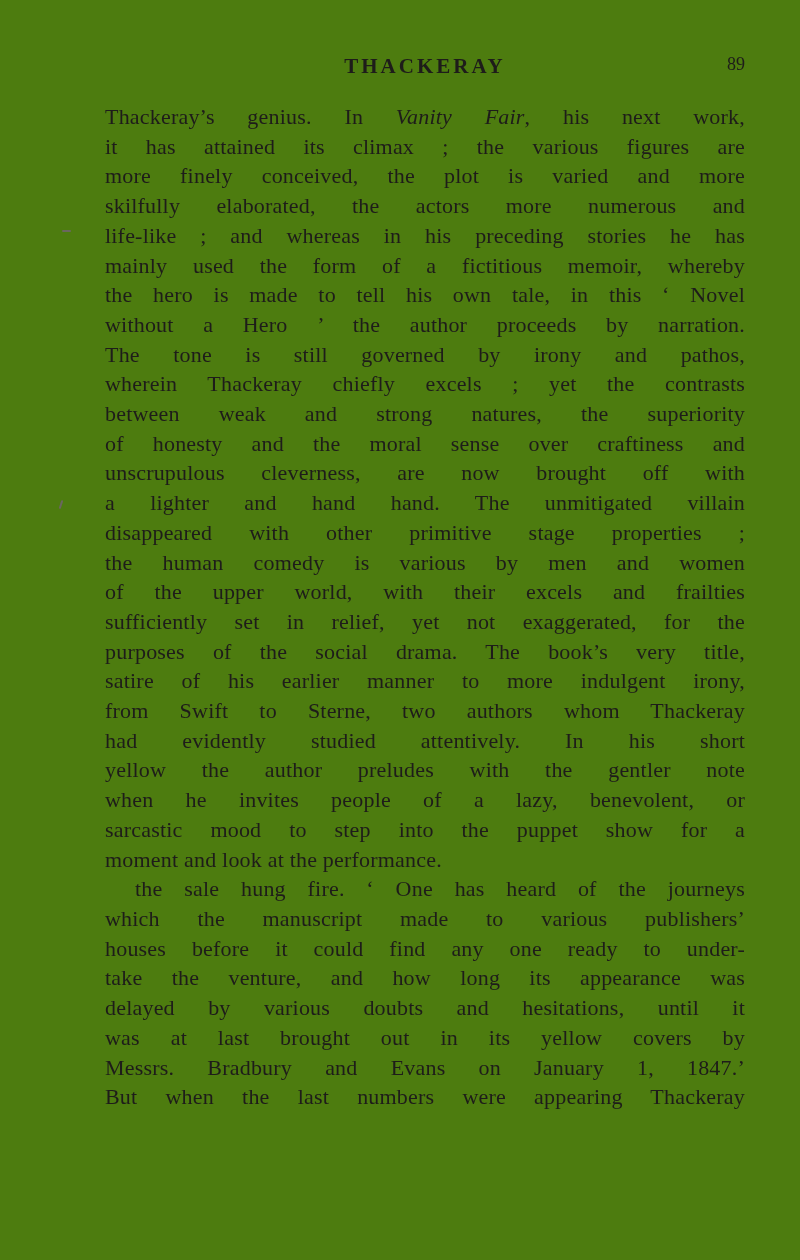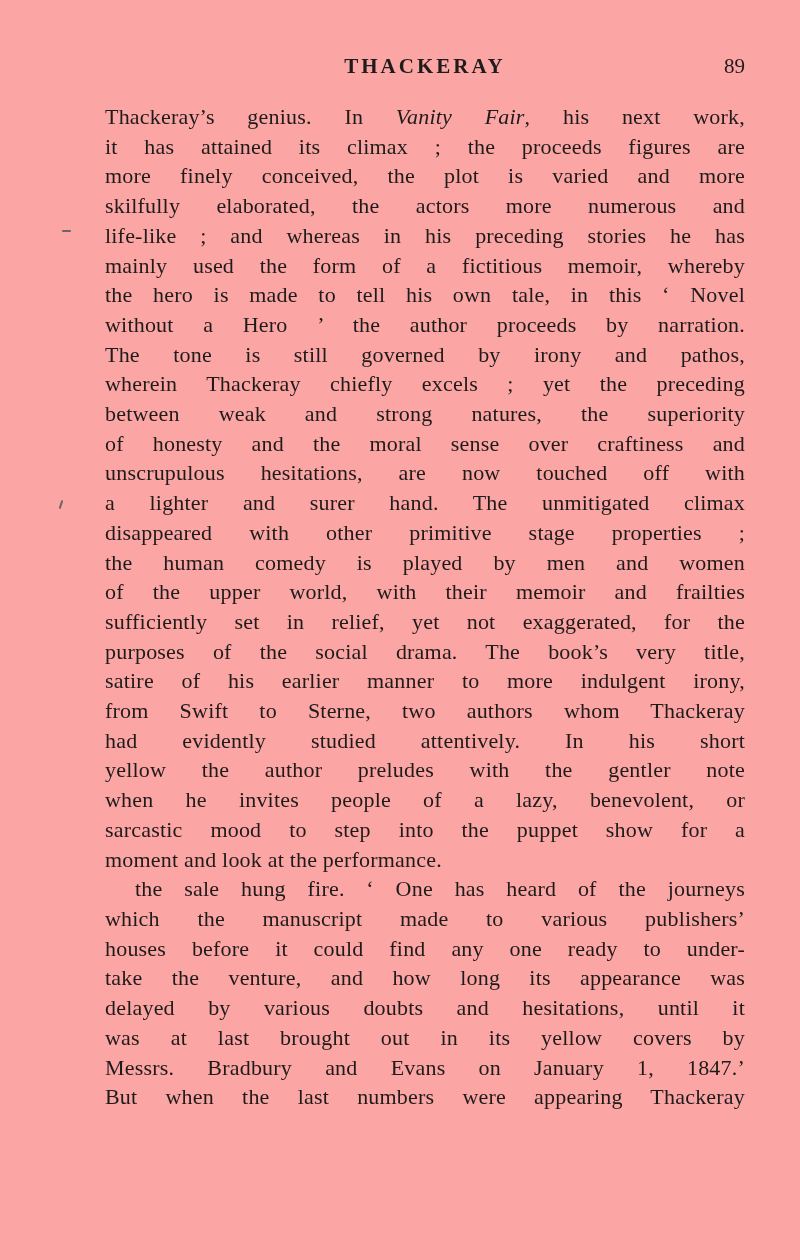--- a/index.html
+++ b/index.html
@@ -1,20 +1,20 @@
 <!DOCTYPE html>
 <html><head>
 <meta charset="utf-8">
 <style>
   html, body { margin: 0; padding: 0; }
   .page {
     position: relative;
     width: 800px;
     height: 1260px;
-    background: #fca5a5;
+    background: #4d7c0f;
     font-family: "Liberation Serif", "DejaVu Serif", serif;
     color: #1e1c1a;
     overflow: hidden;
   }
   .running-header {
     position: absolute;
     top: 54px;
     left: 105px;
     width: 640px;
     height: 30px;
@@ -24,21 +24,21 @@
     left: 0; right: 0;
     text-align: center;
     font-size: 21px;
     font-weight: bold;
     letter-spacing: 3px;
   }
   .page-number {
     position: absolute;
     right: 0;
     top: 0;
-    font-size: 21px;
+    font-size: 18px;
   }
   .page-text {
     position: absolute;
     top: 102px;
     left: 105px;
     width: 640px;
   }
   .paragraph { margin: 0; }
   .paragraph.indent .line:first-child { text-indent: 30px; }
   .line {
@@ -78,36 +78,36 @@
 <body>
 
 <div class="page">
   <div class="running-header">
     <span class="header-title">THACKERAY</span>
     <span class="page-number">89</span>
   </div>
   <div class="page-text">
       <div class="paragraph">
         <div class="line"><span>Thackeray’s genius. In </span><span class="italic">Vanity Fair</span><span>, his next work,</span></div>
-        <div class="line"><span>it has attained its climax ; the proceeds figures are</span></div>
+        <div class="line"><span>it has attained its climax ; the various figures are</span></div>
         <div class="line"><span>more finely conceived, the plot is varied and more</span></div>
         <div class="line"><span>skilfully elaborated, the actors more numerous and</span></div>
         <div class="line"><span>life-like ; and whereas in his preceding stories he has</span></div>
         <div class="line"><span>mainly used the form of a fictitious memoir, whereby</span></div>
         <div class="line"><span>the hero is made to tell his own tale, in this ‘ Novel</span></div>
         <div class="line"><span>without a Hero ’ the author proceeds by narration.</span></div>
         <div class="line"><span>The tone is still governed by irony and pathos,</span></div>
-        <div class="line"><span>wherein Thackeray chiefly excels ; yet the preceding</span></div>
+        <div class="line"><span>wherein Thackeray chiefly excels ; yet the contrasts</span></div>
         <div class="line"><span>between weak and strong natures, the superiority</span></div>
         <div class="line"><span>of honesty and the moral sense over craftiness and</span></div>
-        <div class="line"><span>unscrupulous hesitations, are now touched off with</span></div>
-        <div class="line"><span>a lighter and surer hand. The unmitigated climax</span></div>
+        <div class="line"><span>unscrupulous cleverness, are now brought off with</span></div>
+        <div class="line"><span>a lighter and hand hand. The unmitigated villain</span></div>
         <div class="line"><span>disappeared with other primitive stage properties ;</span></div>
-        <div class="line"><span>the human comedy is played by men and women</span></div>
-        <div class="line"><span>of the upper world, with their memoir and frailties</span></div>
+        <div class="line"><span>the human comedy is various by men and women</span></div>
+        <div class="line"><span>of the upper world, with their excels and frailties</span></div>
         <div class="line"><span>sufficiently set in relief, yet not exaggerated, for the</span></div>
         <div class="line"><span>purposes of the social drama. The book’s very title,</span></div>
         <div class="line"><span>satire of his earlier manner to more indulgent irony,</span></div>
         <div class="line"><span>from Swift to Sterne, two authors whom Thackeray</span></div>
         <div class="line"><span>had evidently studied attentively. In his short</span></div>
         <div class="line"><span>yellow the author preludes with the gentler note</span></div>
         <div class="line"><span>when he invites people of a lazy, benevolent, or</span></div>
         <div class="line"><span>sarcastic mood to step into the puppet show for a</span></div>
         <div class="line no-justify"><span>moment and look at the performance.</span></div>
       </div>

